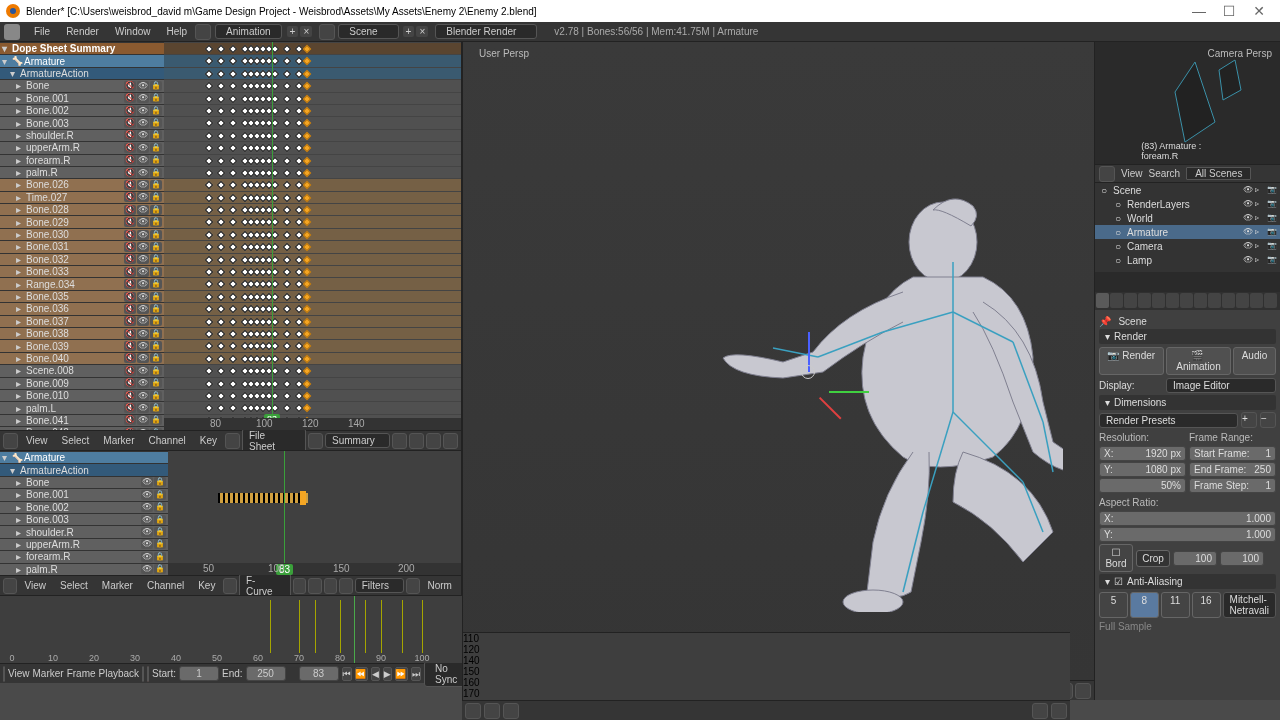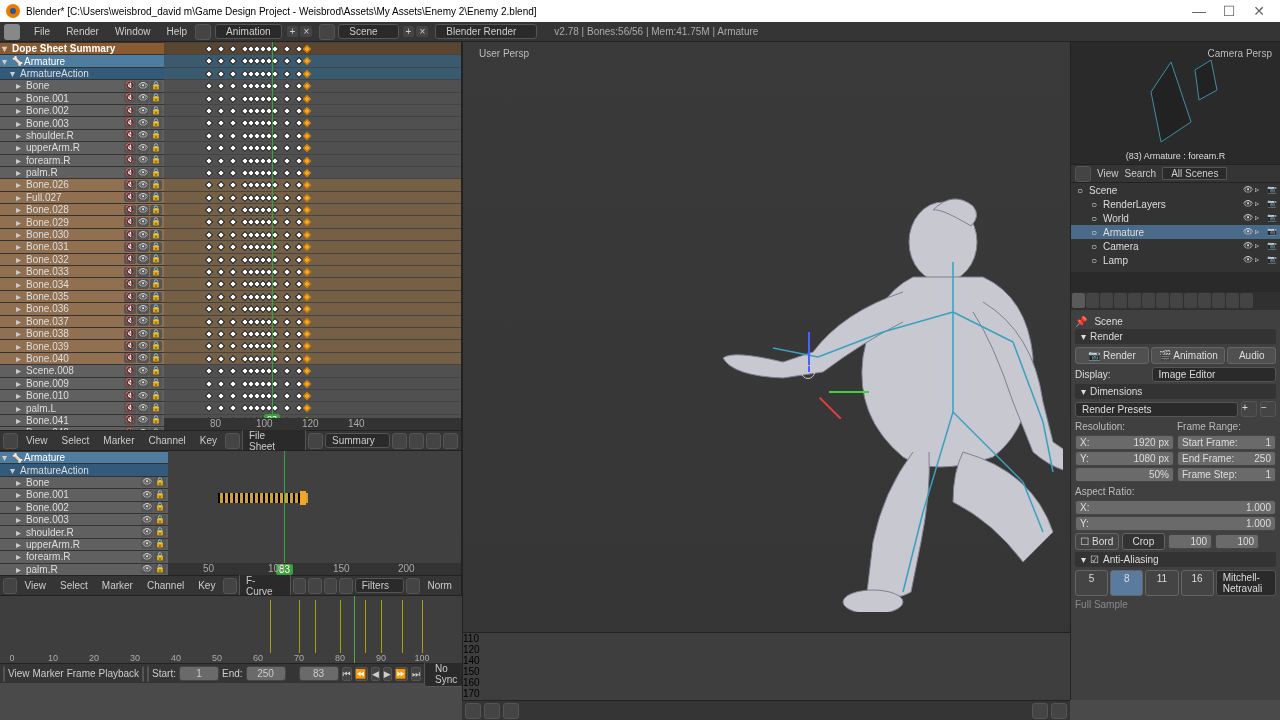--- a/index.html
+++ b/index.html
@@ -62,21 +62,21 @@
 .ge-playhead{position:absolute;top:0;bottom:0;width:1px;background:#3aa03a}
 .viewport{flex:1;background:#393939;display:flex;flex-direction:column;border-left:1px solid #222}
 .vp-canvas{flex:1;position:relative;background:linear-gradient(#3a3a3a,#353535)}
 .vp-canvas .persp{position:absolute;top:6px;left:16px;color:#bbb;font-size:10px}
 .vp-canvas .obj-label{position:absolute;bottom:24px;left:50%;transform:translateX(-50%);color:#ddd;font-size:10px}
 .vp-canvas .axis-widget{position:absolute;bottom:26px;left:18px;width:30px;height:30px}
 .vp-canvas .gizmo{position:absolute;left:62%;top:50%}
 .vp-canvas .gizmo .arr{position:absolute;width:2px;height:40px;background:currentColor}
 .vp-header{height:20px;background:#353535;display:flex;align-items:center;padding:0 3px;color:#ccc;gap:2px;border-top:1px solid #222}
 .vp-header span{padding:0 6px}
-.right-col{width:210px;display:flex;flex-direction:column;background:#353535;border-left:1px solid #222}
+.right-col{width:186px;display:flex;flex-direction:column;background:#353535;border-left:1px solid #222}
 .cam-preview{height:122px;background:#2a2a2a;position:relative}
 .cam-preview .cplabel{position:absolute;top:6px;right:8px;color:#bbb;font-size:10px}
 .cam-preview .obj{position:absolute;bottom:3px;left:50%;transform:translateX(-50%);color:#ddd;font-size:9px}
 .outliner{height:108px;background:#333;overflow:hidden;border-top:1px solid #222}
 .out-header{height:18px;background:#353535;display:flex;align-items:center;padding:0 4px;color:#ccc;gap:6px;border-bottom:1px solid #222}
 .out-header .search-sel{background:#2a2a2a;padding:0 8px;border:1px solid #555;border-radius:1px}
 .out-row{height:14px;display:flex;align-items:center;padding-left:4px;color:#ddd;font-size:10px}
 .out-row .ico{width:12px}
 .out-row .nm{flex:1}
 .out-row .tog{display:flex;gap:2px;margin-right:3px}
@@ -238,21 +238,21 @@
                 <span class="tri" style="margin-left:14px">▸</span>
                 <span class="nm">Bone.026</span>
                 <div class="ctrls">
                   <div class="b">🔇</div>
                   <div class="b">👁</div>
                   <div class="b">🔒</div>
                 </div>
               </div>
               <div class="ds-row bone sel">
                 <span class="tri" style="margin-left:14px">▸</span>
-                <span class="nm">Full.027</span>
+                <span class="nm">Time.027</span>
                 <div class="ctrls">
                   <div class="b">🔇</div>
                   <div class="b">👁</div>
                   <div class="b">🔒</div>
                 </div>
               </div>
               <div class="ds-row bone sel">
                 <span class="tri" style="margin-left:14px">▸</span>
                 <span class="nm">Bone.028</span>
                 <div class="ctrls">
@@ -301,21 +301,21 @@
                 <span class="tri" style="margin-left:14px">▸</span>
                 <span class="nm">Bone.033</span>
                 <div class="ctrls">
                   <div class="b">🔇</div>
                   <div class="b">👁</div>
                   <div class="b">🔒</div>
                 </div>
               </div>
               <div class="ds-row bone sel">
                 <span class="tri" style="margin-left:14px">▸</span>
-                <span class="nm">Bone.034</span>
+                <span class="nm">Range.034</span>
                 <div class="ctrls">
                   <div class="b">🔇</div>
                   <div class="b">👁</div>
                   <div class="b">🔒</div>
                 </div>
               </div>
               <div class="ds-row bone sel">
                 <span class="tri" style="margin-left:14px">▸</span>
                 <span class="nm">Bone.035</span>
                 <div class="ctrls">

